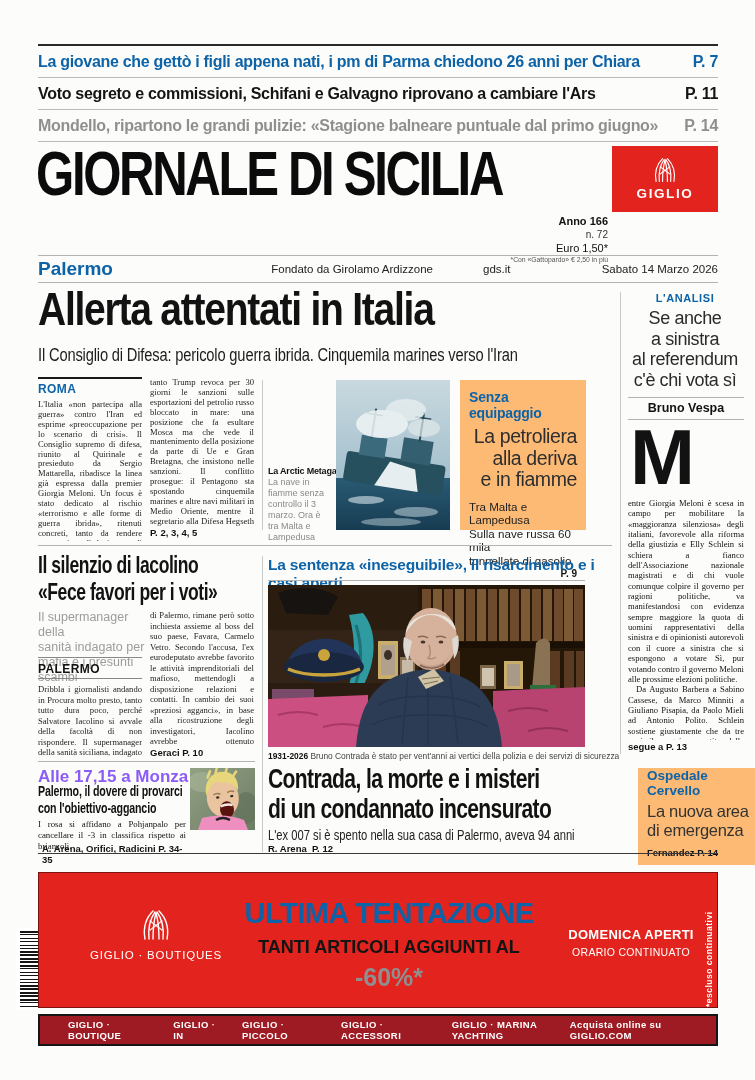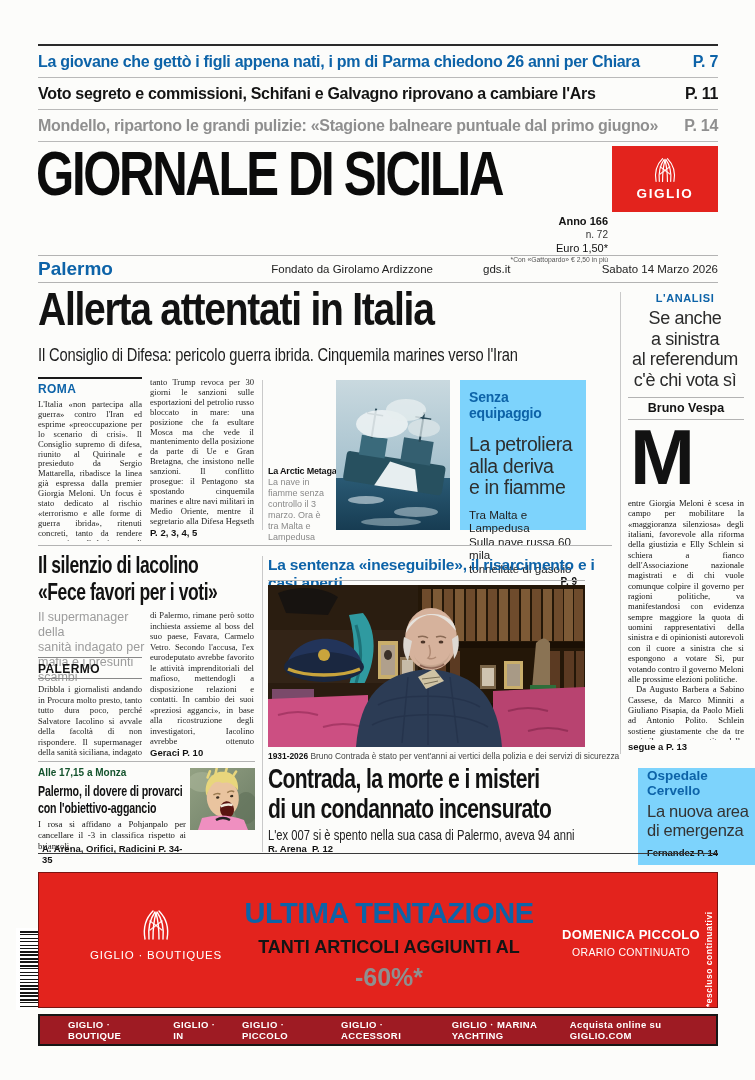--- a/index.html
+++ b/index.html
@@ -39,24 +39,24 @@
   
   .lead-h1  { left:38px; top:283px; font-size:47px; font-weight:900; letter-spacing:-1.5px;
               white-space:nowrap; transform:scaleX(0.83); transform-origin:0 0; line-height:1.1; }
   .lead-sub { left:38px; top:345px; font-size:17.5px; color:#1c1c1c; letter-spacing:-0.2px;
               white-space:nowrap; transform:scaleX(0.84); transform-origin:0 0; }
   .klabel { font-size:12px; font-weight:bold; letter-spacing:0.4px; }
   .bodytx { font-size:8.6px; line-height:9.9px; color:#1d1d1d; overflow:hidden; }
   .pages  { font-weight:bold; font-size:9.5px; font-family:"Liberation Sans",sans-serif; text-align:left; }
 
   
-  .graybox { background:#7dd3fc; box-sizing:border-box; }
+  .graybox { background:#fdba74; box-sizing:border-box; }
   .tk { left:460px; top:380px; width:126px; height:150px; padding:9px 9px; }
   .tk .k { font-size:14px; font-weight:bold; color:#0d63a8; letter-spacing:-0.2px; }
-  .tk .t { font-size:19.5px; line-height:21.5px; color:#2e2e2e; margin-top:13px; letter-spacing:-0.4px; }
+  .tk .t { font-size:19.5px; line-height:21.5px; color:#2e2e2e; margin-top:5px; letter-spacing:-0.4px;text-align:right; }
   .tk .x { font-size:11.6px; line-height:13.6px; color:#222; margin-top:9px; }
   .tk .p { font-size:10px; font-weight:bold; text-align:right; margin-top:1px; }
 
   .shipcap { left:268px; top:466px; width:64px; font-size:9px; line-height:11px; }
   .shipcap .b { font-weight:bold; white-space:nowrap; letter-spacing:-0.2px; }
   .shipcap .g { color:#8a8a8a; }
 
   
   .iac-h { left:38px; top:551px; font-size:24px; line-height:27px; font-weight:900; letter-spacing:-0.6px;
            transform:scaleX(0.73); transform-origin:0 0; }
@@ -66,21 +66,21 @@
   .con-k { left:268px; top:556px; width:344px; font-size:15.5px; font-weight:bold; color:#0d63a8; letter-spacing:-0.2px; }
   .con-cap { left:268px; top:751px; width:330px; font-size:8.4px; color:#444; white-space:nowrap; }
   .con-cap .y { font-weight:bold; color:#111; }
   .con-h { left:268px; top:764px; font-size:27px; line-height:30px; font-weight:900; letter-spacing:-0.8px;
            transform:scaleX(0.78); transform-origin:0 0; }
   .con-s { left:268px; top:827px; font-size:14px; color:#222; white-space:nowrap;
            transform:scaleX(0.8); transform-origin:0 0; }
   .con-b { left:268px; top:843px; width:344px; }
 
   
-  .mon-k { left:38px; top:767px; font-size:10px; font-weight:bold; color:#14532d; }
+  .mon-k { left:38px; top:767px; font-size:17px; font-weight:bold; color:#8b5cf6; }
   .mon-h { left:38px; top:783px; font-size:14px; line-height:16.5px; font-weight:bold; letter-spacing:-0.2px;
            transform:scaleX(0.76); transform-origin:0 0; }
   .mon-t { left:38px; top:819px; width:148px; font-size:8.8px; line-height:11px; }
   .mon-b { left:42px; top:843px; width:148px; }
 
   
   .an-l { left:626px; top:292px; width:118px; text-align:center; font-size:11px; font-weight:bold;
           color:#0d63a8; letter-spacing:0.6px; }
   .an-h { left:620px; top:308px; width:130px; text-align:center; font-size:18px; line-height:20.5px;
           color:#2b2b2b; letter-spacing:-0.4px; }
@@ -425,21 +425,21 @@
         </g>
       </svg>
       <div class="lbl">GIGLIO · BOUTIQUES</div>
     </div>
     <div class="ad-mid">
       <div class="t1">ULTIMA TENTAZIONE</div>
       <div class="t2">TANTI ARTICOLI AGGIUNTI AL</div>
       <div class="t3">-60%*</div>
     </div>
     <div class="ad-right">
-      <div class="r1">DOMENICA PICCOLO</div>
+      <div class="r1">DOMENICA APERTI</div>
       <div class="r2">ORARIO CONTINUATO</div>
     </div>
     <div class="ad-note">*escluso continuativi</div>
   </div>
 
   <div class="abs botbar">
     <span class="first">GIGLIO · BOUTIQUE</span>
     <span>GIGLIO · IN</span>
     <span>GIGLIO · PICCOLO</span>
     <span>GIGLIO · ACCESSORI</span>

